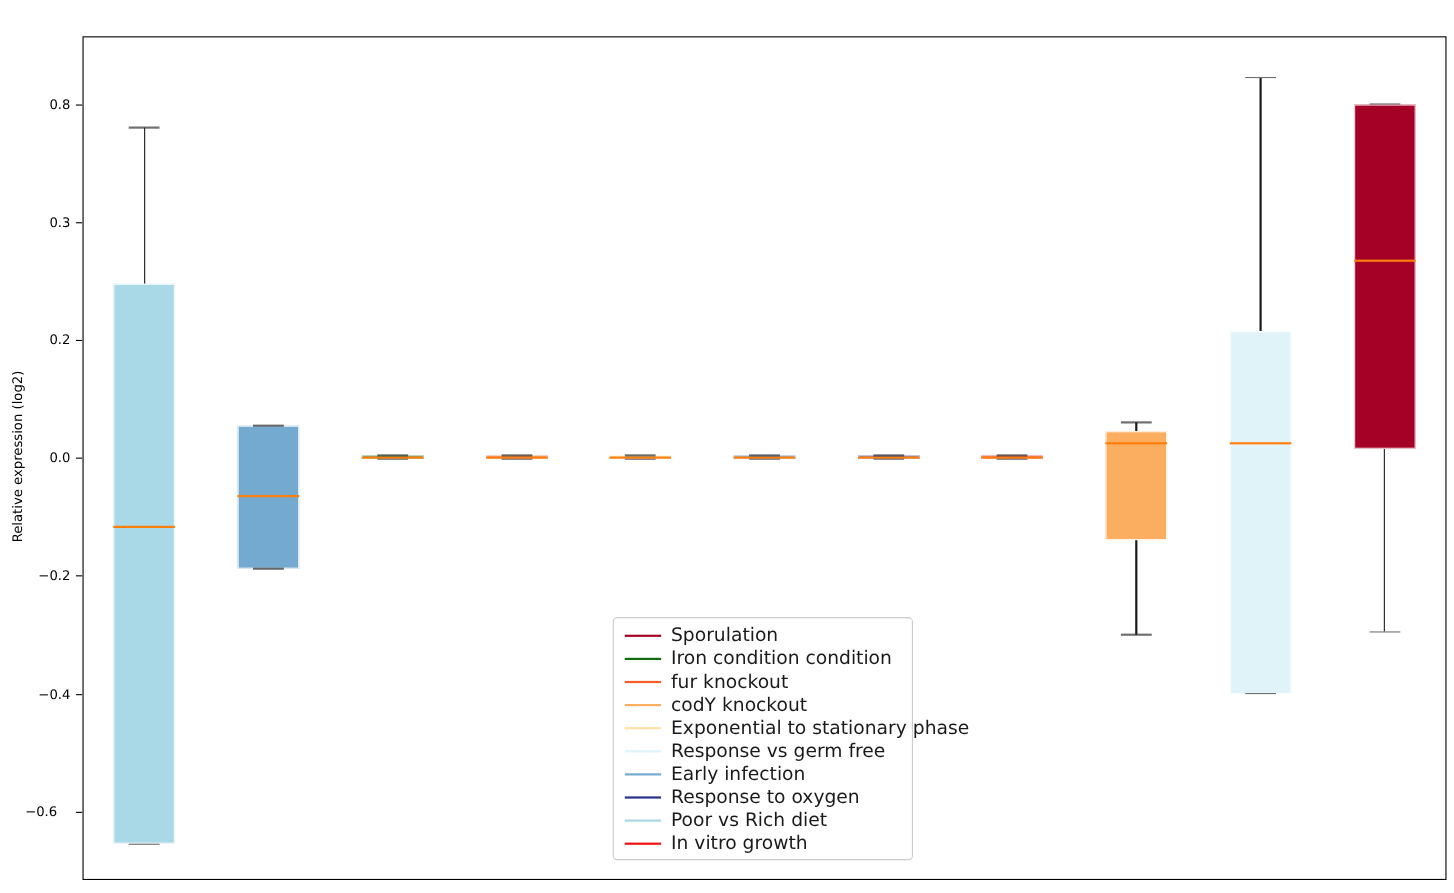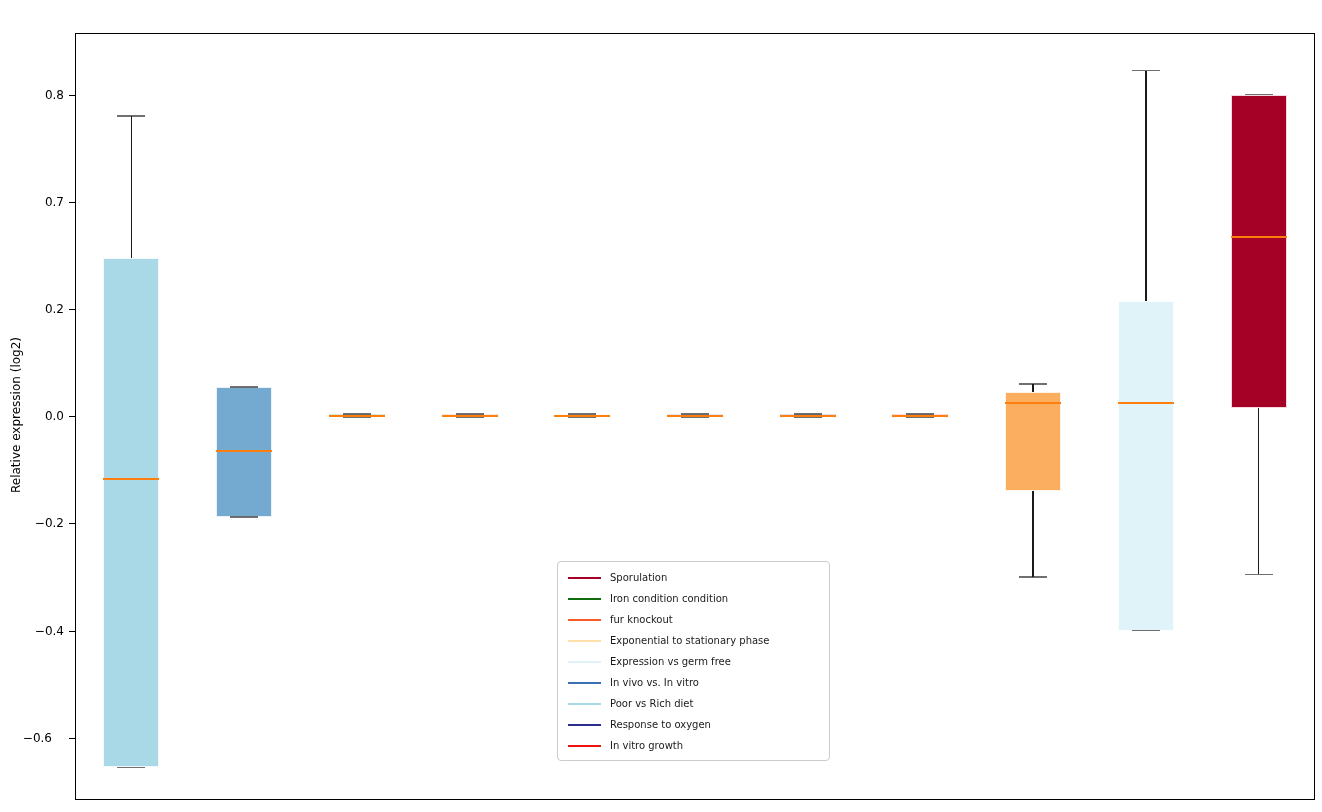--- a/index.html
+++ b/index.html
@@ -37,31 +37,31 @@
   #legend{
     position:absolute;left:557px;top:561px;width:273px;
     background:rgba(255,255,255,0.9);
     border:1px solid #cccccc;border-radius:4px;
     padding:5px 0 4px 0;box-sizing:border-box;
   }
   .legend-row{
     display:flex;align-items:center;height:21px;padding:0 10px;gap:9px;
   }
   .legend-swatch{width:33px;height:2px;flex:0 0 33px;}
-  .legend-label{font-size:10px;color:#1a1a1a;white-space:nowrap;}
+  .legend-label{font-size:17px;color:#1a1a1a;white-space:nowrap;}
 </style>
 </head>
 <body>
 
 <div id="figure">
   <div id="ylabel">Relative expression (log2)</div>
   <div id="yticks">
       <div class="ytick-label" style="left: 16px; top: 87.6387px;">0.8</div>
       <div class="ytick-mark" style="left: 69px; top: 94.6387px;"></div>
-      <div class="ytick-label" style="left: 16px; top: 194.836px;">0.7</div>
+      <div class="ytick-label" style="left: 16px; top: 194.836px;">0.3</div>
       <div class="ytick-mark" style="left: 69px; top: 201.836px;"></div>
       <div class="ytick-label" style="left: 16px; top: 302.034px;">0.2</div>
       <div class="ytick-mark" style="left: 69px; top: 309.034px;"></div>
       <div class="ytick-label" style="left: 16px; top: 409.232px;">0.0</div>
       <div class="ytick-mark" style="left: 69px; top: 416.232px;"></div>
       <div class="ytick-label" style="left: 16px; top: 516.43px;">−0.2</div>
       <div class="ytick-mark" style="left: 69px; top: 523.43px;"></div>
       <div class="ytick-label" style="left: 16px; top: 623.628px;">−0.4</div>
       <div class="ytick-mark" style="left: 69px; top: 630.628px;"></div>
       <div class="ytick-label" style="left: 4px; top: 730.825px;">−0.6</div>
@@ -126,37 +126,41 @@
       </div>
       <div class="legend-row">
         <div class="legend-swatch" style="background: rgb(15, 111, 15);"></div>
         <div class="legend-label">Iron condition condition</div>
       </div>
       <div class="legend-row">
         <div class="legend-swatch" style="background: rgb(248, 92, 40);"></div>
         <div class="legend-label">fur knockout</div>
       </div>
       <div class="legend-row">
+        <div class="legend-swatch" style="background: rgb(251, 173, 96);"></div>
+        <div class="legend-label">codY knockout</div>
+      </div>
+      <div class="legend-row">
         <div class="legend-swatch" style="background: rgb(255, 224, 168);"></div>
         <div class="legend-label">Exponential to stationary phase</div>
       </div>
       <div class="legend-row">
         <div class="legend-swatch" style="background: rgb(224, 243, 249);"></div>
-        <div class="legend-label">Expression vs germ free</div>
+        <div class="legend-label">Response vs germ free</div>
       </div>
       <div class="legend-row">
-        <div class="legend-swatch" style="background: rgb(58, 112, 178);"></div>
-        <div class="legend-label">In vivo vs. In vitro</div>
+        <div class="legend-swatch" style="background: rgb(116, 170, 208);"></div>
+        <div class="legend-label">Early infection</div>
+      </div>
+      <div class="legend-row">
+        <div class="legend-swatch" style="background: rgb(43, 46, 140);"></div>
+        <div class="legend-label">Response to oxygen</div>
       </div>
       <div class="legend-row">
         <div class="legend-swatch" style="background: rgb(169, 216, 230);"></div>
         <div class="legend-label">Poor vs Rich diet</div>
-      </div>
-      <div class="legend-row">
-        <div class="legend-swatch" style="background: rgb(43, 46, 140);"></div>
-        <div class="legend-label">Response to oxygen</div>
       </div>
       <div class="legend-row">
         <div class="legend-swatch" style="background: rgb(238, 17, 17);"></div>
         <div class="legend-label">In vitro growth</div>
       </div>
     </div>
 </div>
 
 </body></html>

